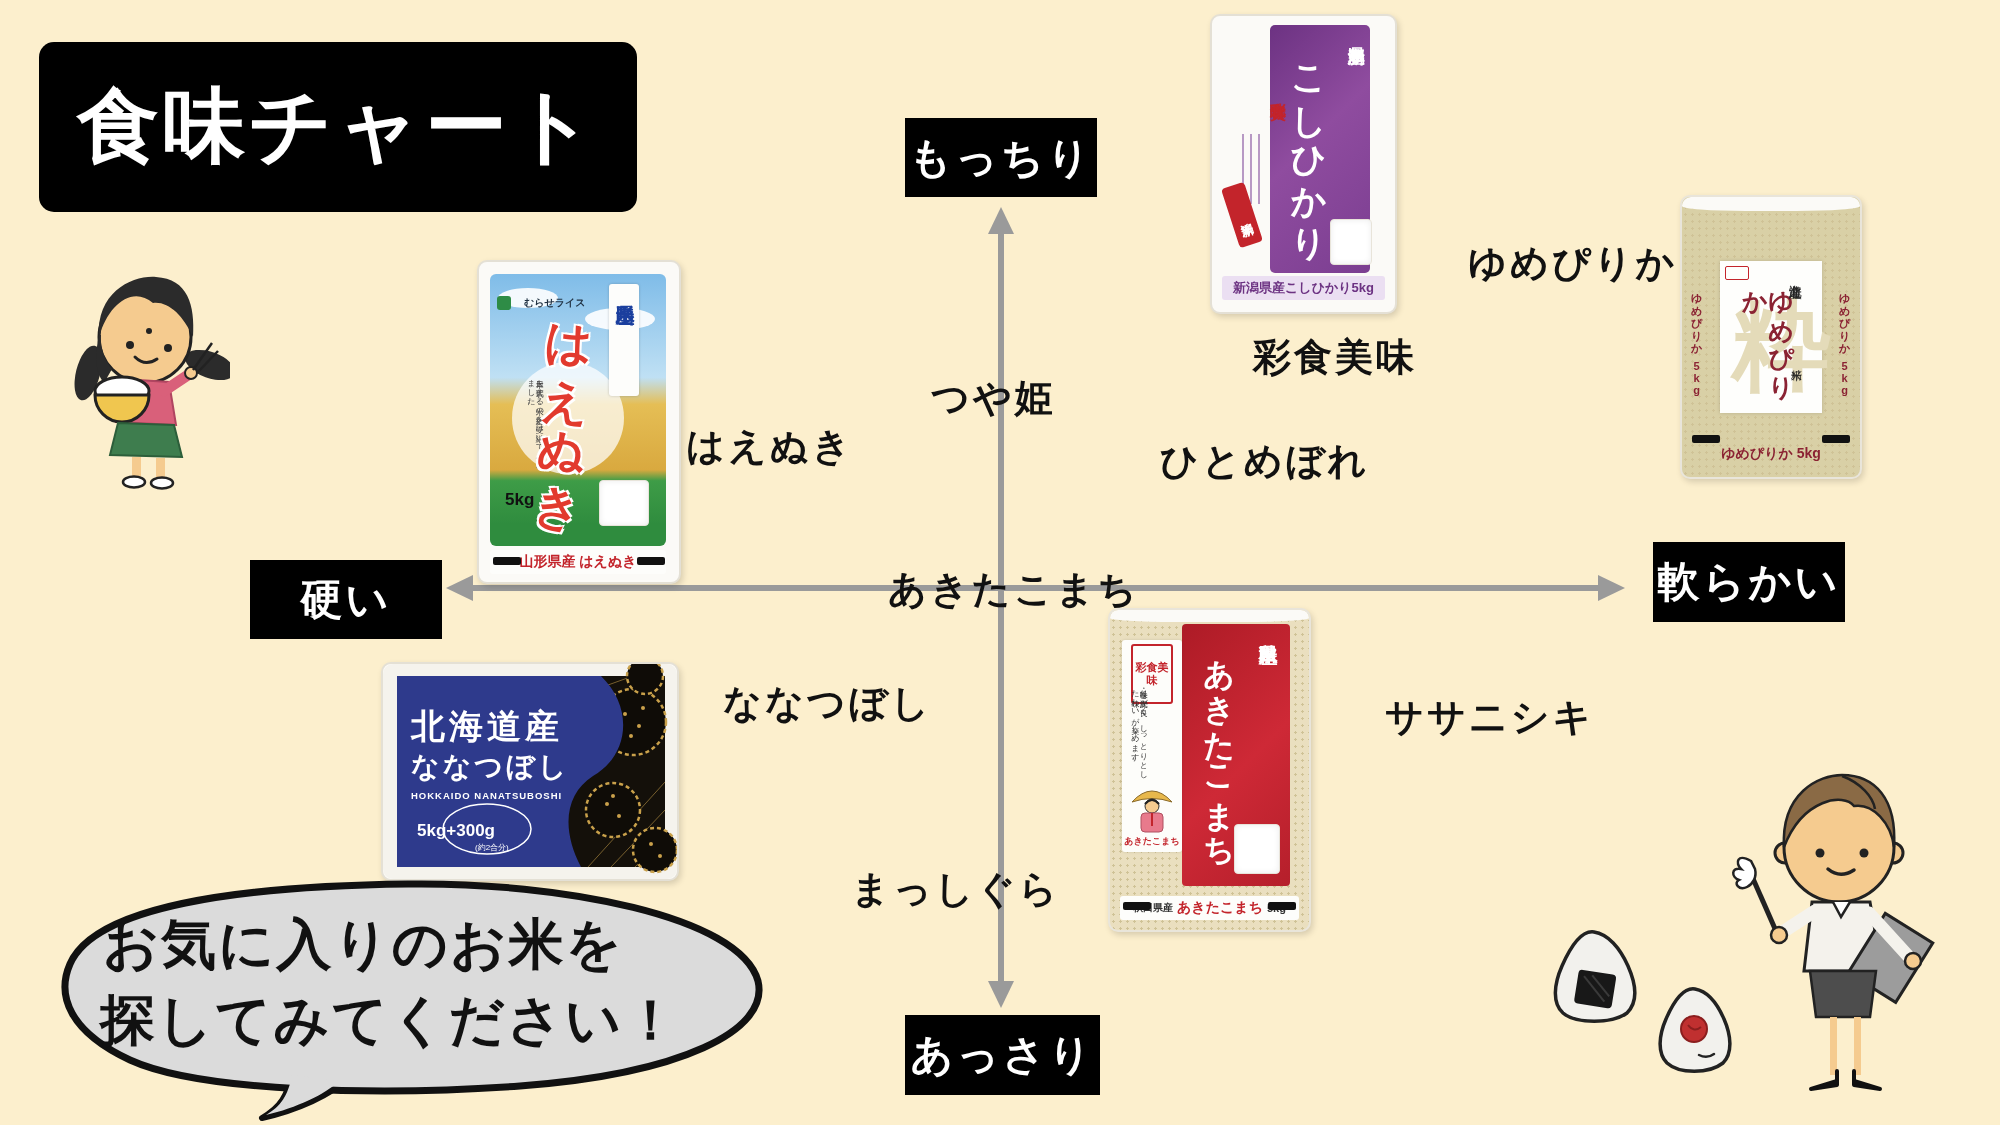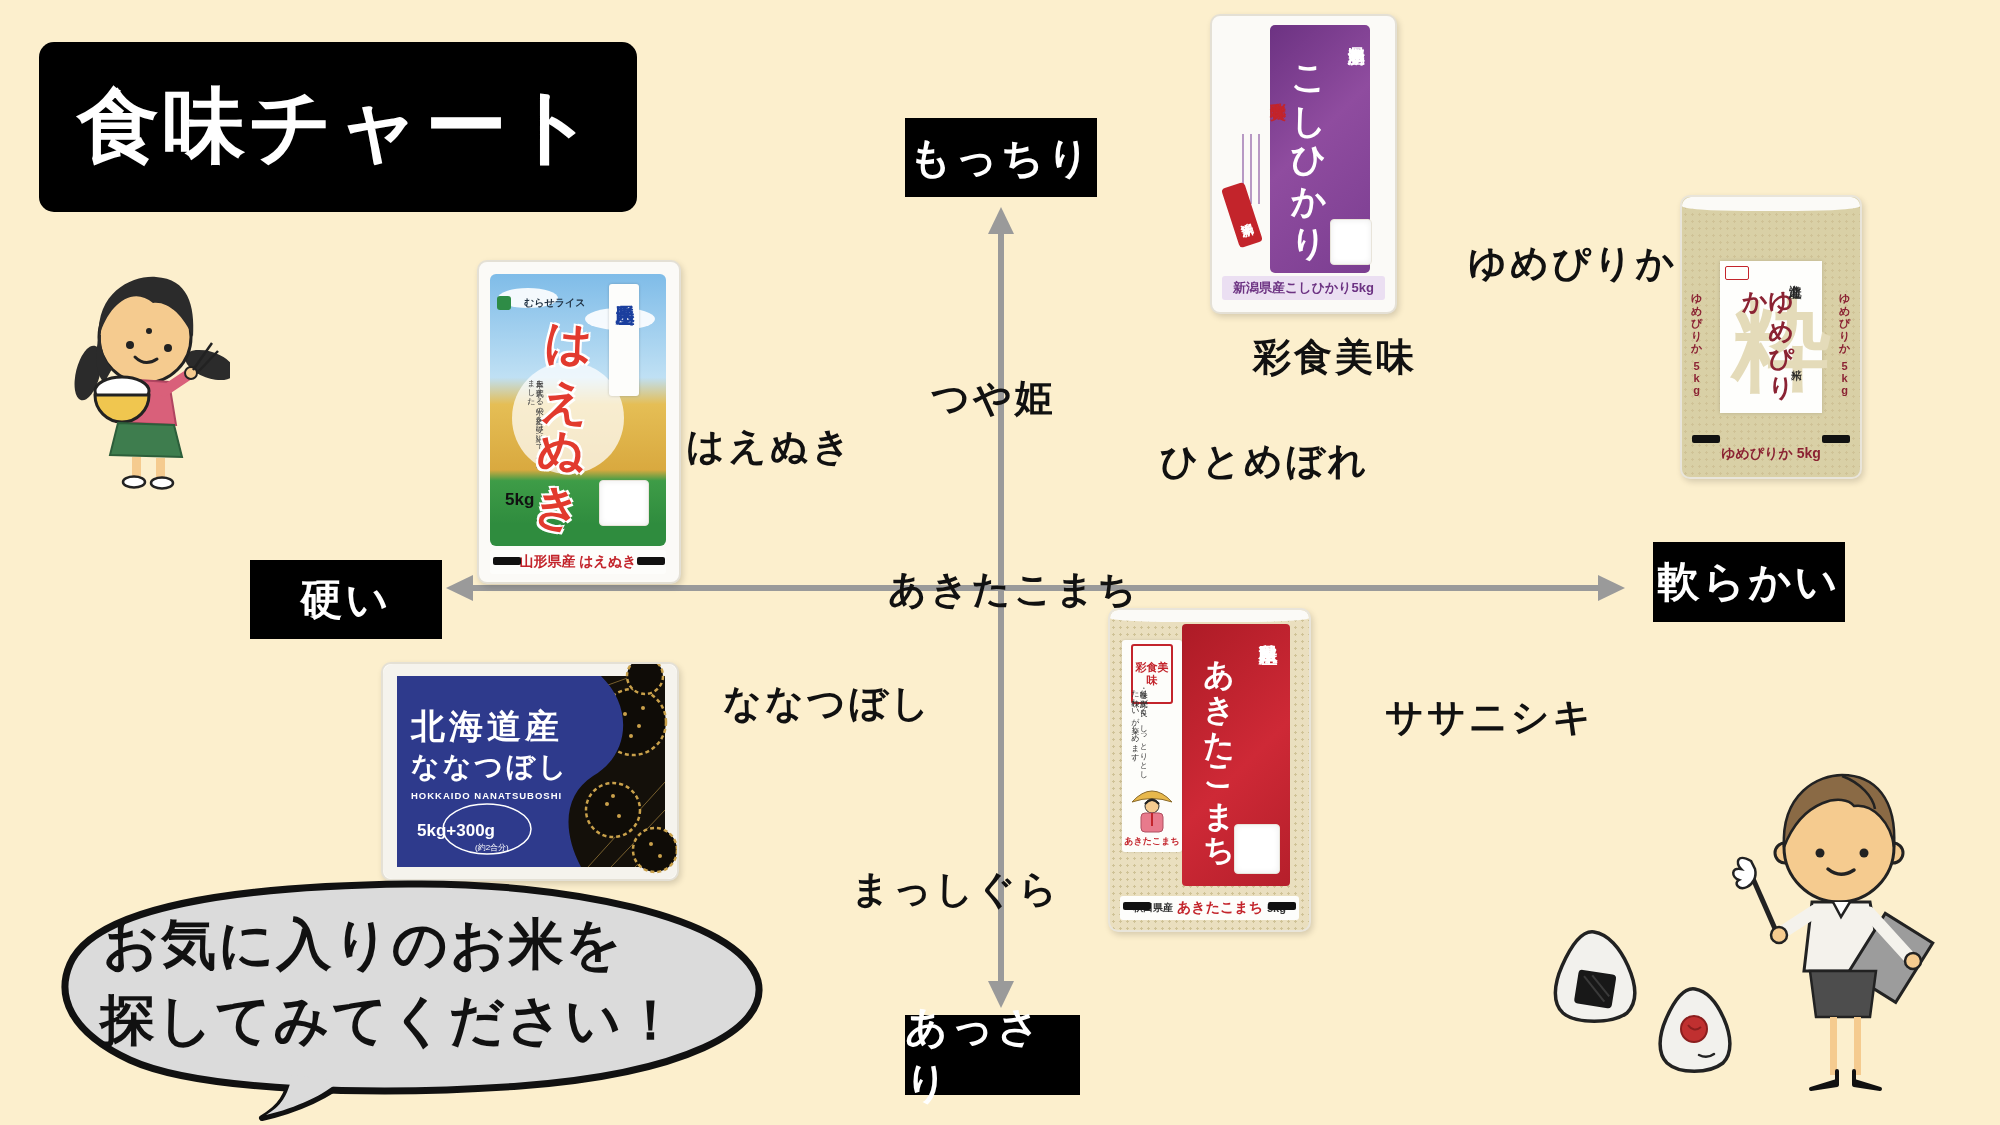--- a/index.html
+++ b/index.html
@@ -72,21 +72,21 @@
     <polygon points="1625,588 1598,575 1598,601" fill="#9A9A9A"></polygon>
   </svg>
 
   <div class="black-box title-box" style="left:39px;top:42px;width:598px;height:170px;border-radius:15px;">
     <span>食味チャート</span>
   </div>
 
   <div class="black-box axis-box" style="left:905px;top:118px;width:192px;height:79px;">
     <span>もっちり</span>
   </div>
-  <div class="black-box axis-box" style="left:905px;top:1015px;width:175px;height:80px;">
+  <div class="black-box axis-box" style="left:905px;top:1015px;width:195px;height:80px;">
     <span>あっさり</span>
   </div>
   <div class="black-box axis-box" style="left:250px;top:543px;width:192px;height:79px;margin-top:17px;">
     <span>硬い</span>
   </div>
   <div class="black-box axis-box" style="left:1653px;top:542px;width:192px;height:80px;">
     <span>軟らかい</span>
   </div>
 
   <div class="pkg bag-white" style="left:1210px;top:14px;width:183px;height:296px;">

